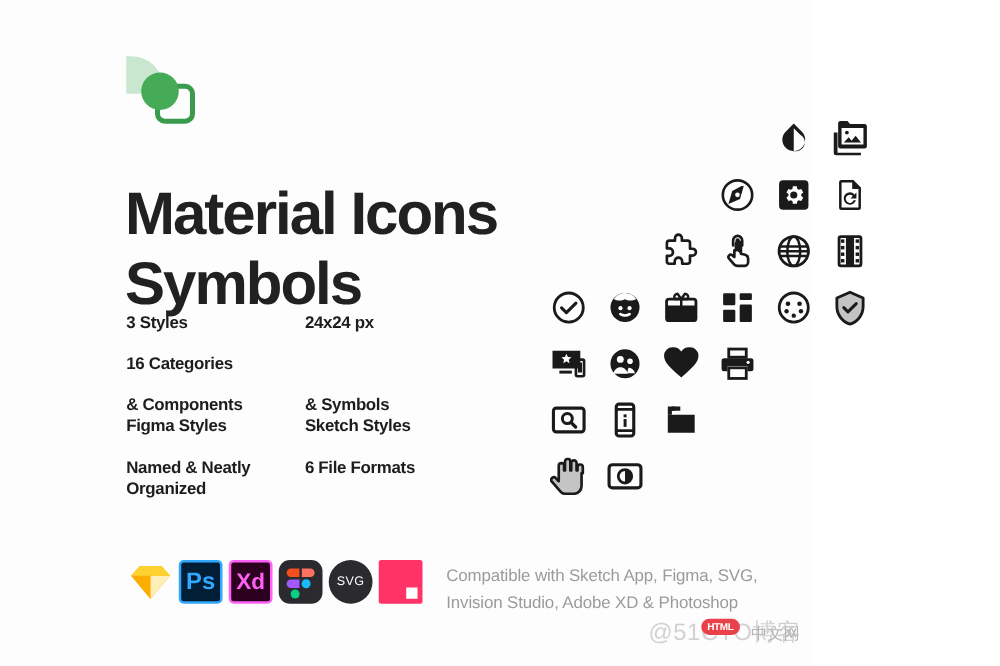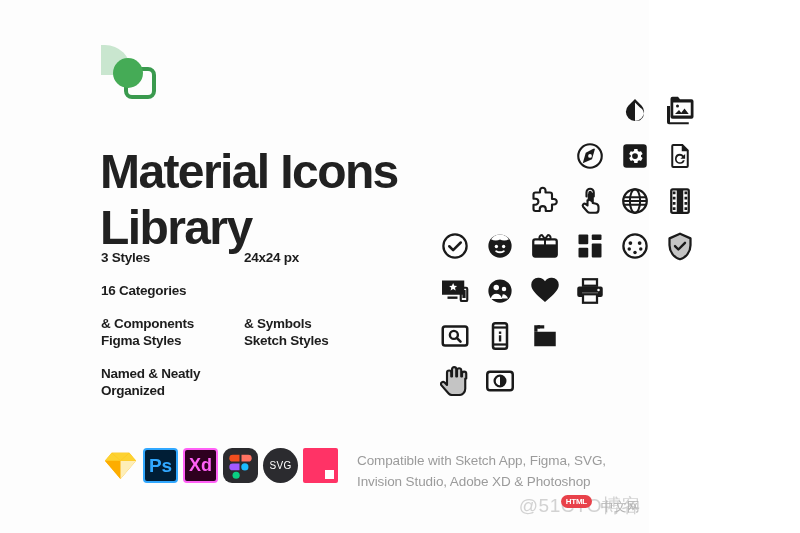--- a/index.html
+++ b/index.html
@@ -248,21 +248,21 @@
 <body>
 
 <div id="stage">
 
   <div id="brand-logo">
     <div class="leaf"></div>
     <div class="sq"></div>
     <div class="dot"></div>
   </div>
 
-  <h1 id="page-title"><span>Material Icons</span><span class="l2">Library</span></h1>
+  <h1 id="page-title"><span>Material Icons</span><span class="l2">Symbols</span></h1>
 
   <div id="feature-list">
     <div class="feat-row">
       <div class="feat-col c1">
         <div>3 Styles</div>
       </div>
       <div class="feat-col c2">
         <div>24x24 px</div>
       </div>
     </div>
@@ -278,20 +278,23 @@
       </div>
       <div class="feat-col c2">
         <div>&amp; Symbols</div>
         <div>Sketch Styles</div>
       </div>
     </div>
     <div class="feat-row">
       <div class="feat-col c1">
         <div>Named &amp; Neatly</div>
         <div>Organized</div>
+      </div>
+      <div class="feat-col c2">
+        <div>6 File Formats</div>
       </div>
     </div>
   </div>
 
   <div id="app-icons">
 
     <div class="app-ico ico-sketch">
       <svg viewBox="0 0 36 36" width="35" height="35" aria-hidden="true">
         <polygon points="9,5 27,5 34,13 18,32 2,13" fill="#fdb300"></polygon>
         <polygon points="9,5 18,13 27,5" fill="#fdd231"></polygon>

